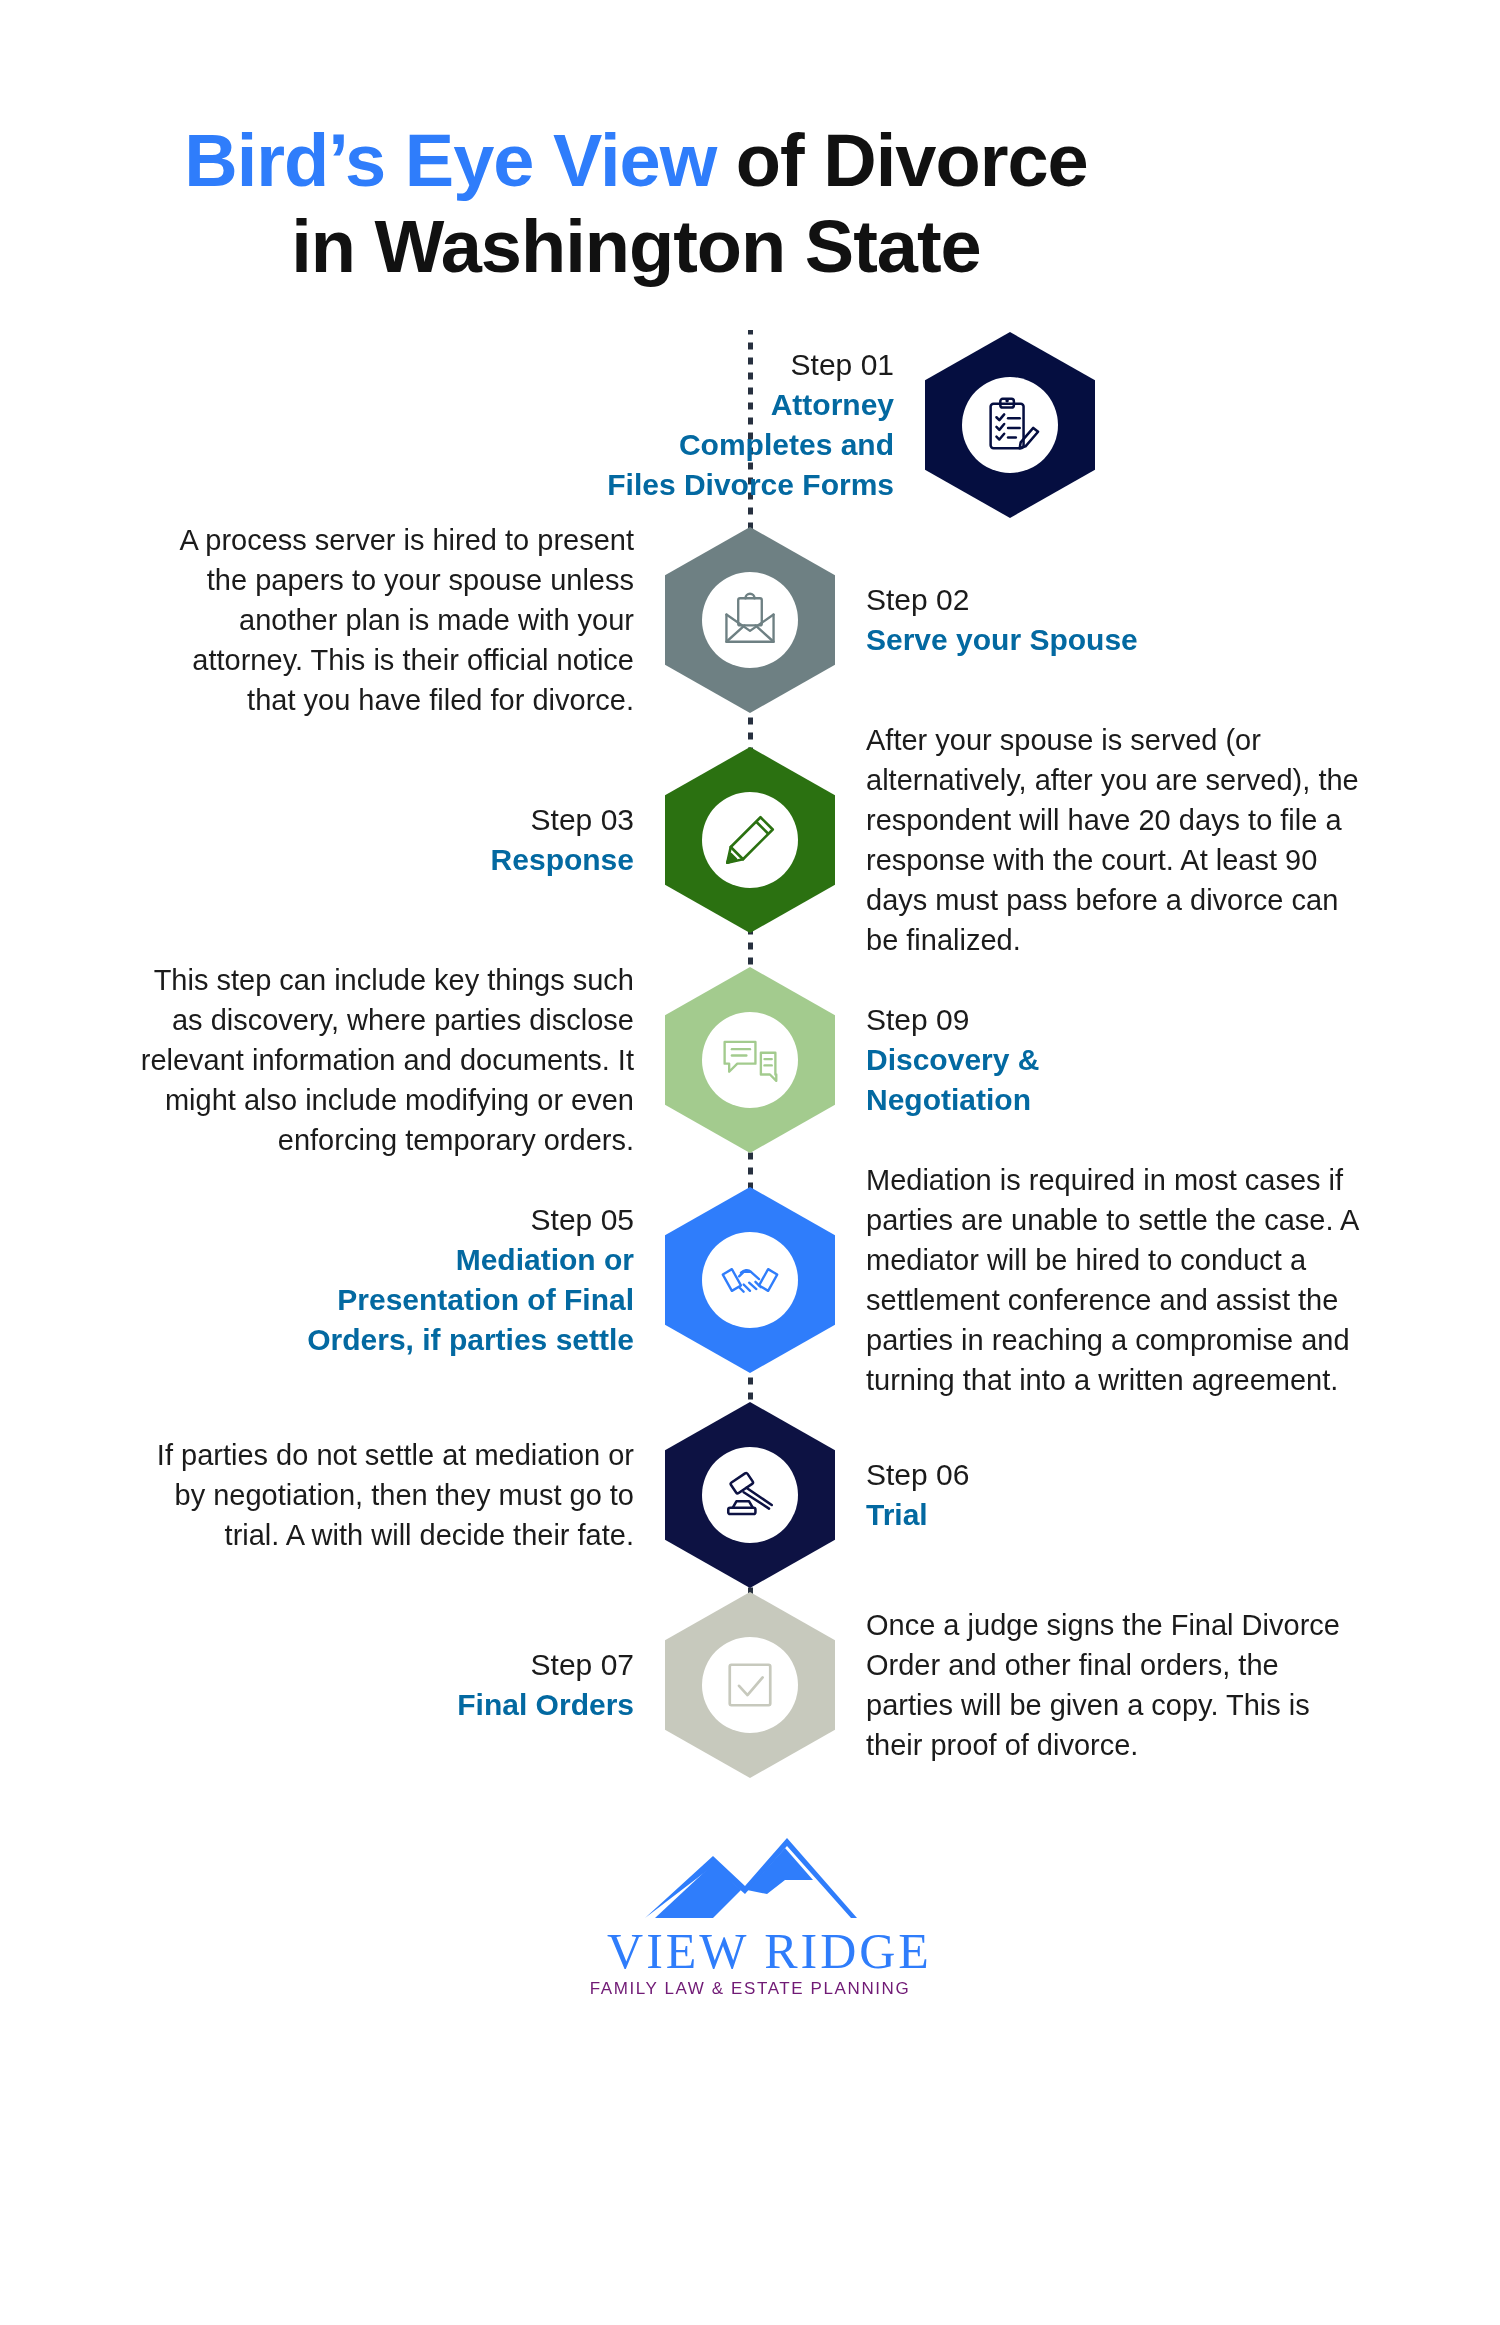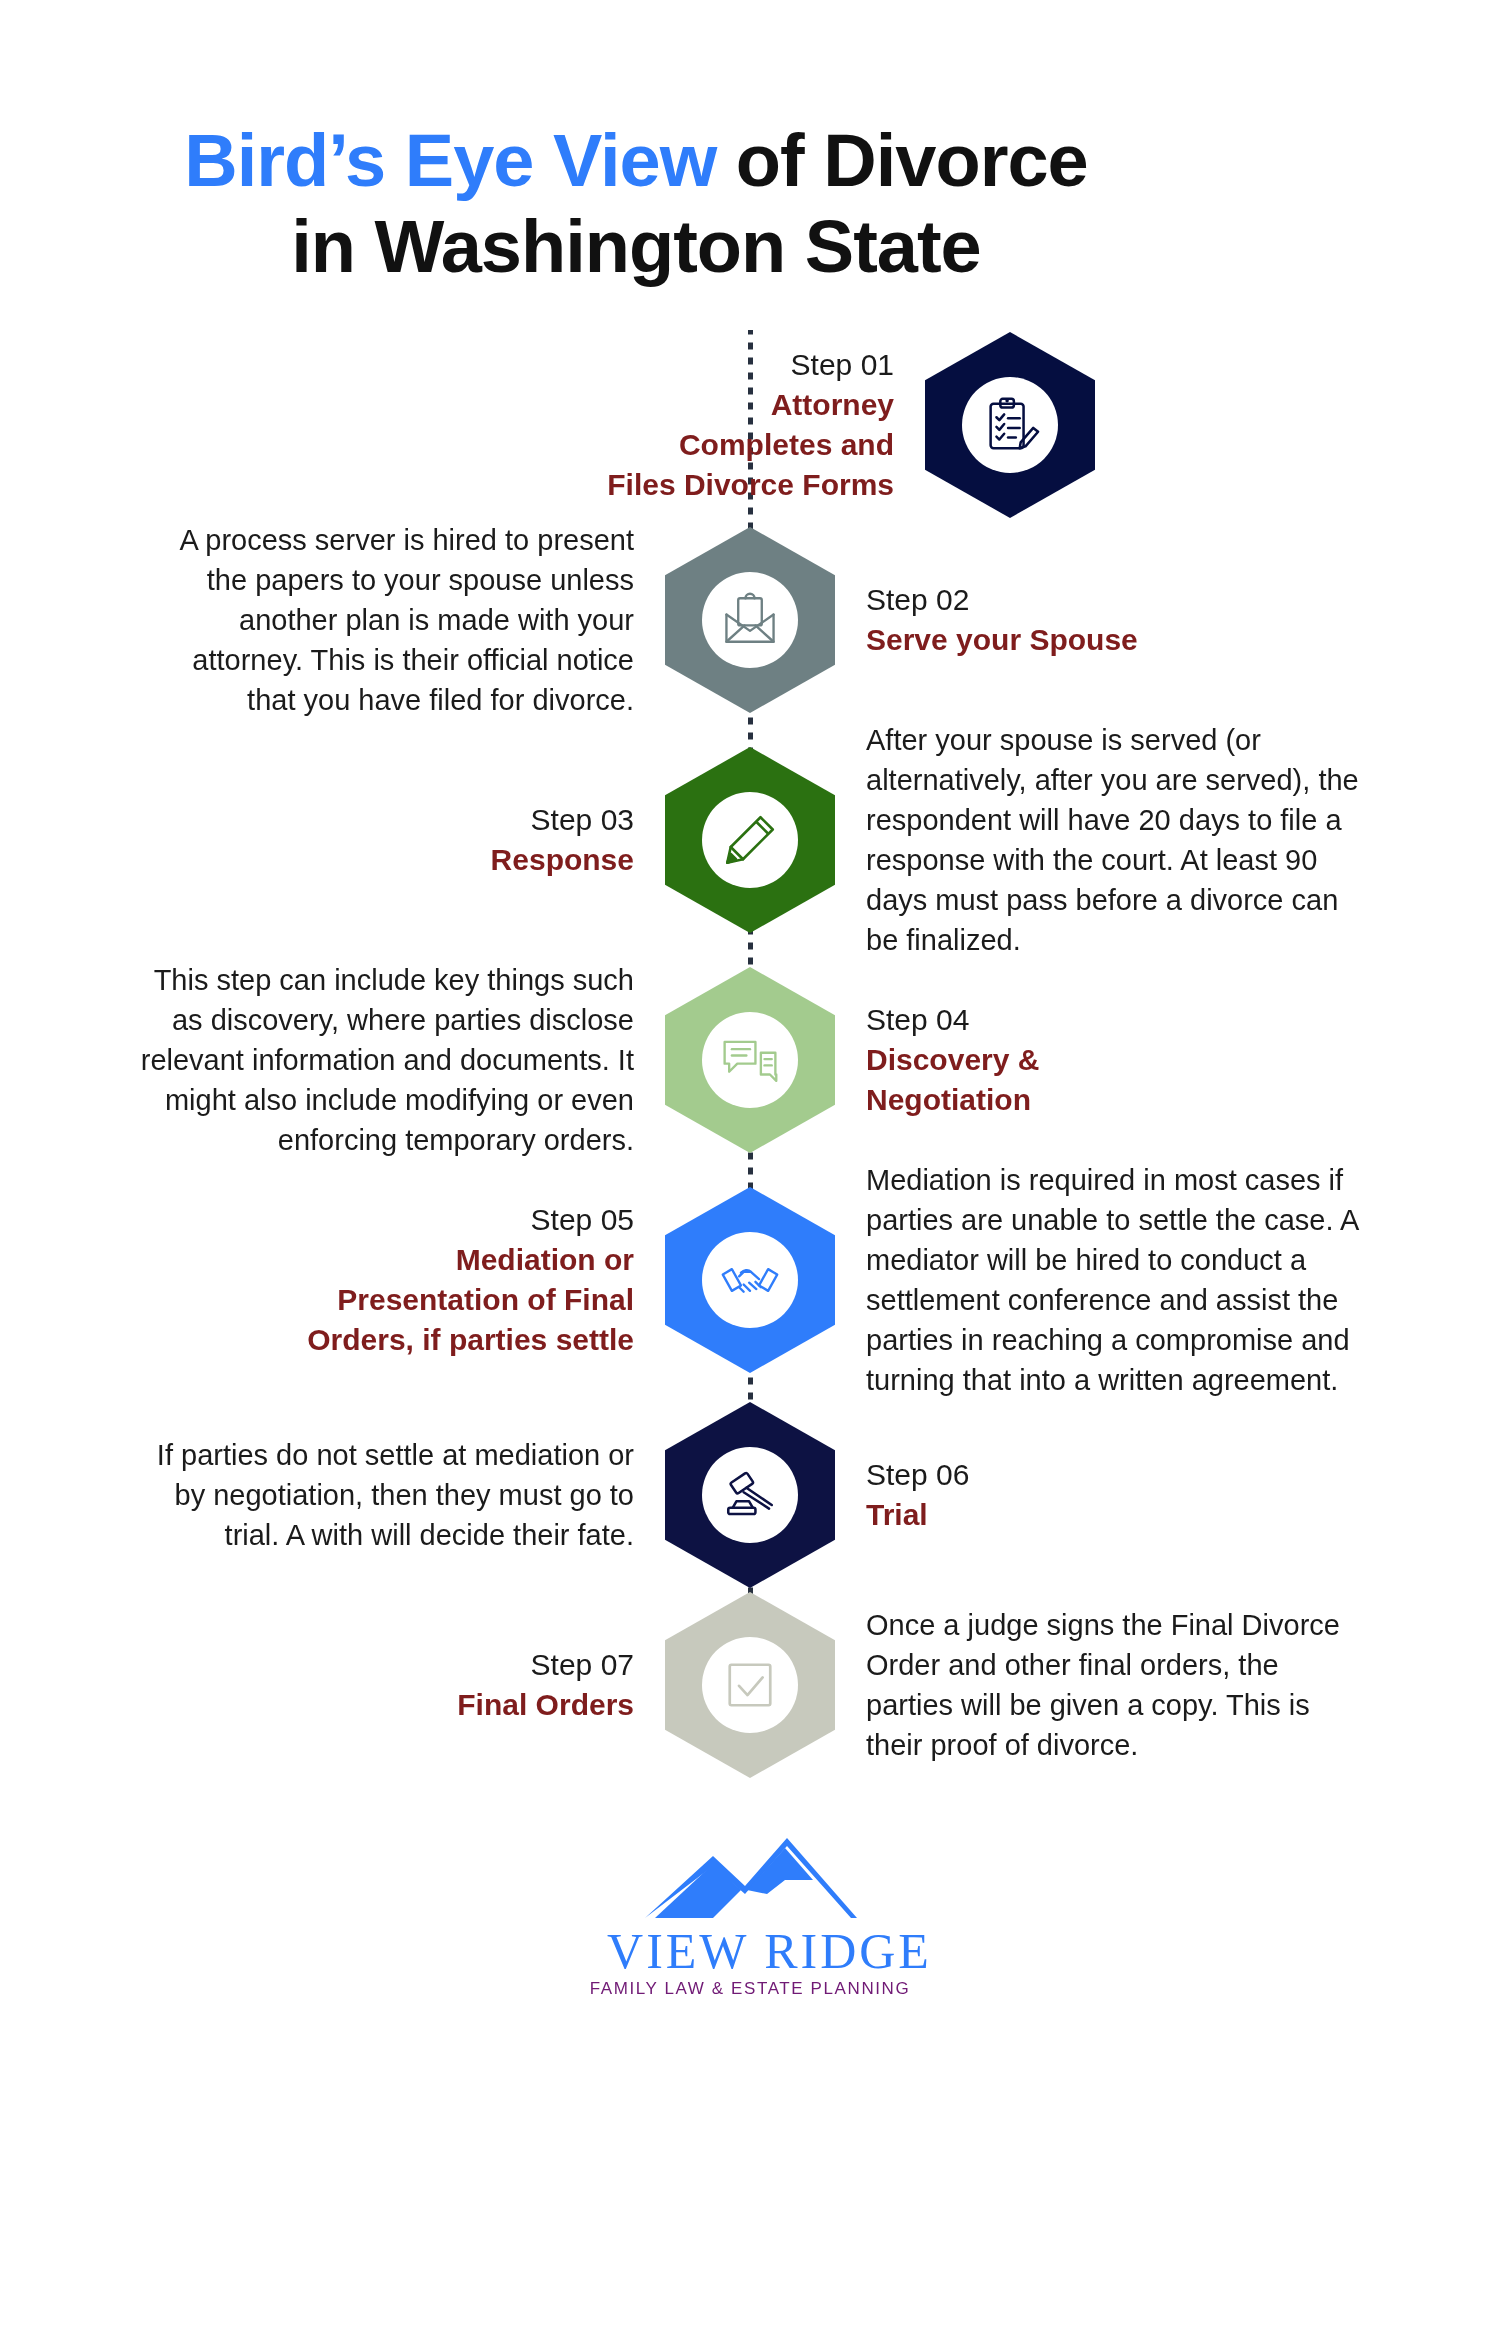--- a/index.html
+++ b/index.html
@@ -68,21 +68,21 @@
   .step-eyebrow{
     font-size:30px;
     line-height:40px;
     font-weight:400;
     color:#1b1b1b;
   }
   .step-title{
     font-size:30px;
     line-height:40px;
     font-weight:bold;
-    color:#7f1d1d;
+    color:#0369a1;
   }
   .step-body{
     font-size:29px;
     line-height:40px;
     font-weight:400;
     color:#1b1b1b;
   }
 
   
   .hex-wrap{
@@ -248,21 +248,21 @@
                 <path d="M12 27 h16"></path>
       <path d="M60 24 h-16 v24 h10 l7 7 v-7 h-1 z"></path>
       <path d="M48 31 h8"></path>
                 <path d="M48 38 h8"></path>
     </svg>
         </div>
       </div>
     </div>
         <div class="side right">
     <div>
-      <div class="step-eyebrow">Step 04</div>
+      <div class="step-eyebrow">Step 09</div>
       <div class="step-title">Discovery &amp;</div>
       <div class="step-title">Negotiation</div>
 
     </div>
         </div>
       </div>
       <div class="step-row">
         <div class="side left">
     <div>
       <div class="step-eyebrow">Step 05</div>

